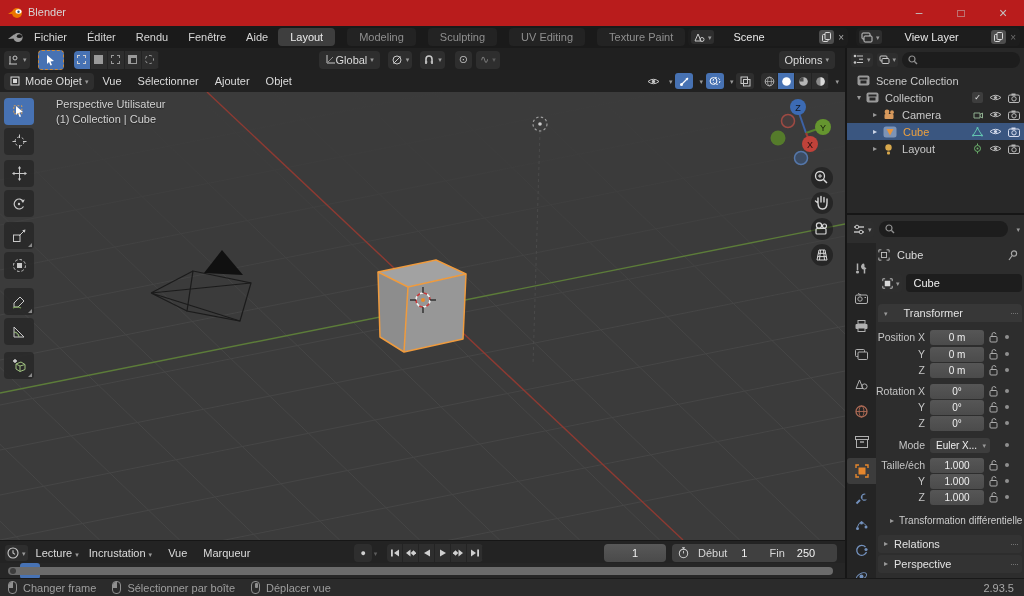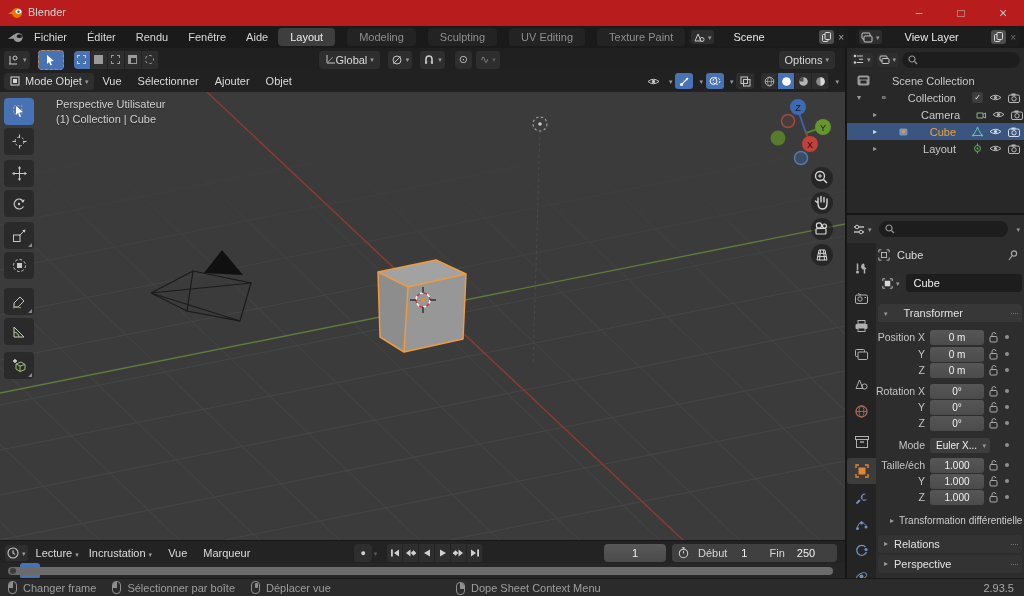--- a/index.html
+++ b/index.html
@@ -46,21 +46,21 @@
   .vp-tgl { width:18px; height:16px; border-radius:3px; background:#2e2e2e; display:flex; align-items:center; justify-content:center; }
   .vp-tgl.on { background:#4772b3; }
   .tool-btn { position:absolute; left:4px; width:30px; height:27px; border-radius:4px; background:rgba(41,41,41,.92); display:flex; align-items:center; justify-content:center; z-index:4; }
   .tool-btn.active { background:#4772b3; }
   .tool-btn.more::after { content:""; position:absolute; right:2px; bottom:2px; border-left:4px solid transparent; border-bottom:4px solid #8a8a8a; }
   .ov-text { position:absolute; left:56px; color:#d2d2d2; z-index:3; text-shadow:0 1px 1px rgba(0,0,0,.4); }
 
   
   #rightpanel { left:845px; top:48px; width:179px; height:530px; background:#2d2d2d; border-left:2px solid #161616; }
   #outliner { position:absolute; left:0; top:0; width:177px; height:167px; background:#282828; border-bottom:2px solid #161616; }
-  .ol-row { position:absolute; left:0; width:177px; height:17px; display:flex; align-items:center; color:#c8c8c8;gap:16px; }
+  .ol-row { position:absolute; left:0; width:177px; height:17px; display:flex; align-items:center; color:#c8c8c8; }
   .ol-row.sel { background:#3a5680; }
   .srch { background:#1d1d1d; border-radius:9px; height:16px; display:flex; align-items:center; padding:0 6px; }
   #props { position:absolute; left:0; top:169px; width:177px; height:361px; background:#2d2d2d; overflow:hidden; }
   #prop-tabs { position:absolute; left:0; top:26px; width:29px; height:335px; background:#242424; }
   .ptab { position:absolute; left:0; width:29px; height:26px; display:flex; align-items:center; justify-content:center; }
   .ptab.sel { background:#3c3c3c; border-radius:3px 0 0 3px; }
   .panel-hdr { position:absolute; left:31px; width:144px; height:18px; background:#373737; border-radius:4px 4px 0 0; display:flex; align-items:center; color:#e2e2e2; }
   .panel-hdr.sub { background:#333333; border-radius:3px; }
   .dots { margin-left:auto; margin-right:4px; color:#7d7d7d; font-size:9px; letter-spacing:-1px; }
   .tr-label { position:absolute; text-align:right; color:#c5c5c5; font-size:10.5px; }
@@ -980,20 +980,14 @@
         <span class="fillL"></span>
       </span>
     <span>Sélectionner par boîte</span>
   </div>
   <div class="row" style="margin-left:16px">
     <span class="mouse">
         <span class="fillM"></span>
       </span>
     <span>Déplacer vue</span>
   </div>
-  <div class="row abs" style="left:456px;top:0;height:18px">
-    <span class="mouse">
-        <span class="fillR"></span>
-      </span>
-    <span>Dope Sheet Context Menu</span>
-  </div>
   <span style="margin-left:auto;margin-right:10px;color:#a8a8a8">2.93.5</span>
 </div>
 
 </body></html>

